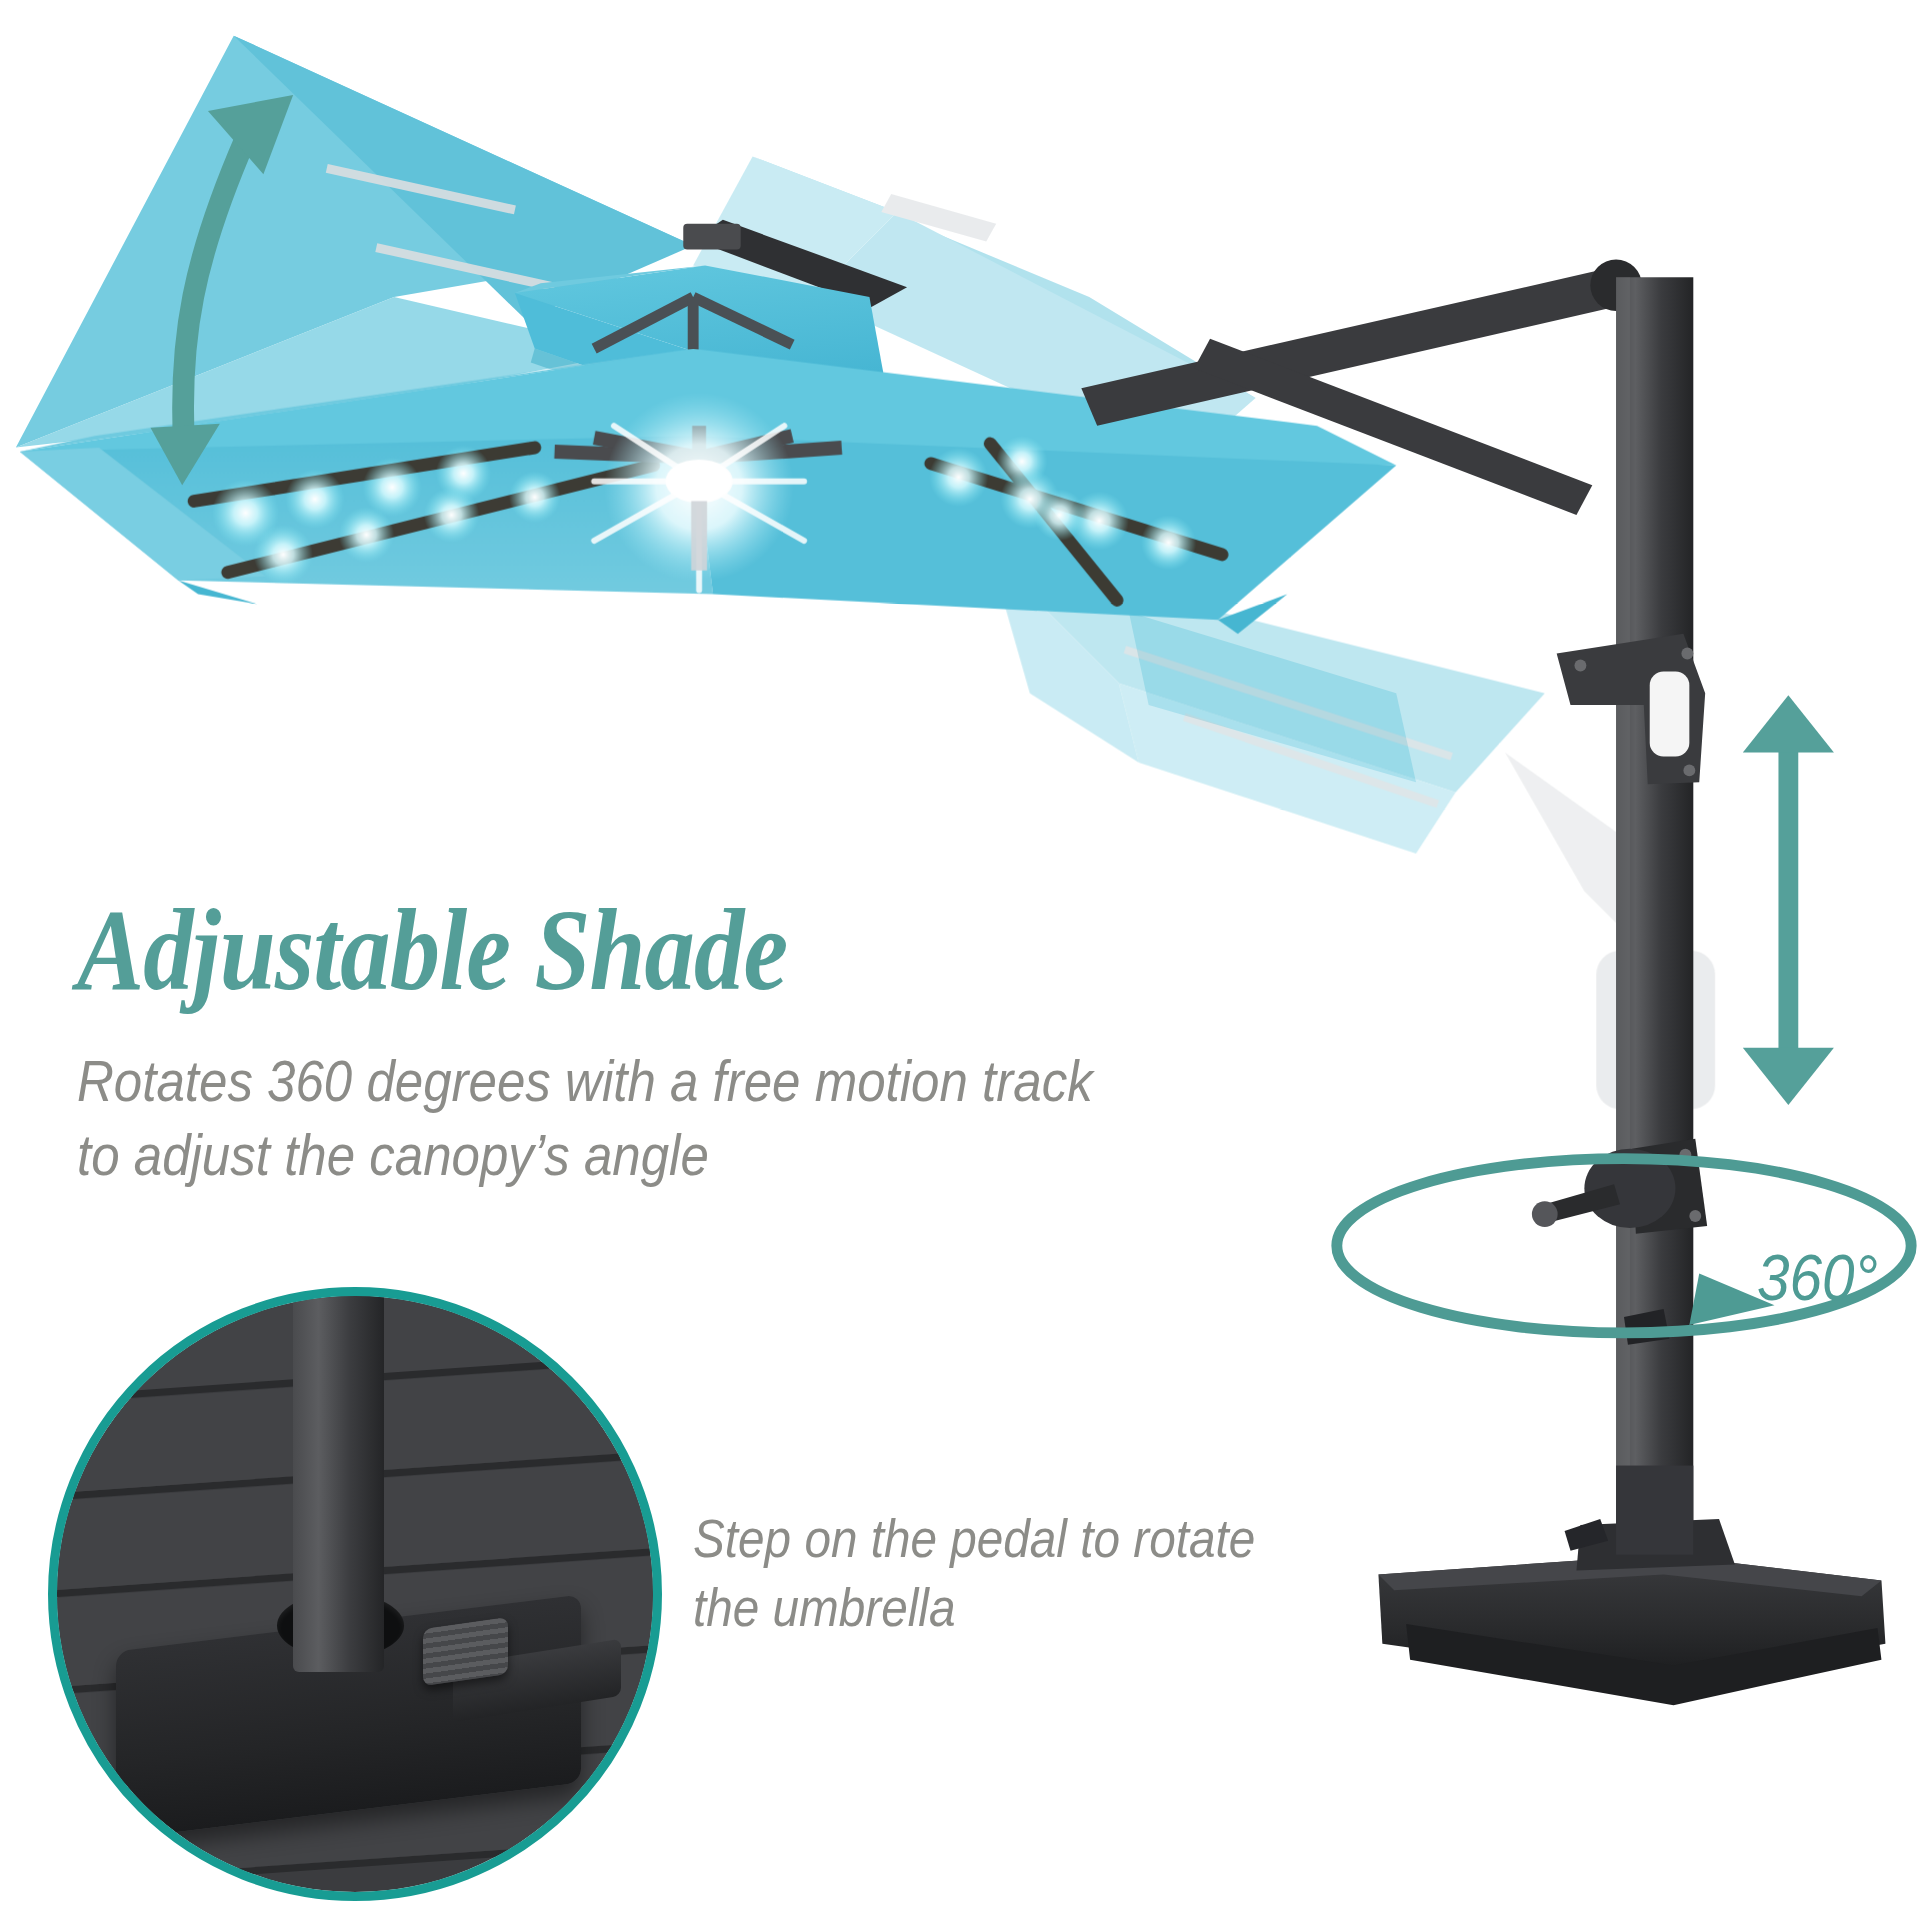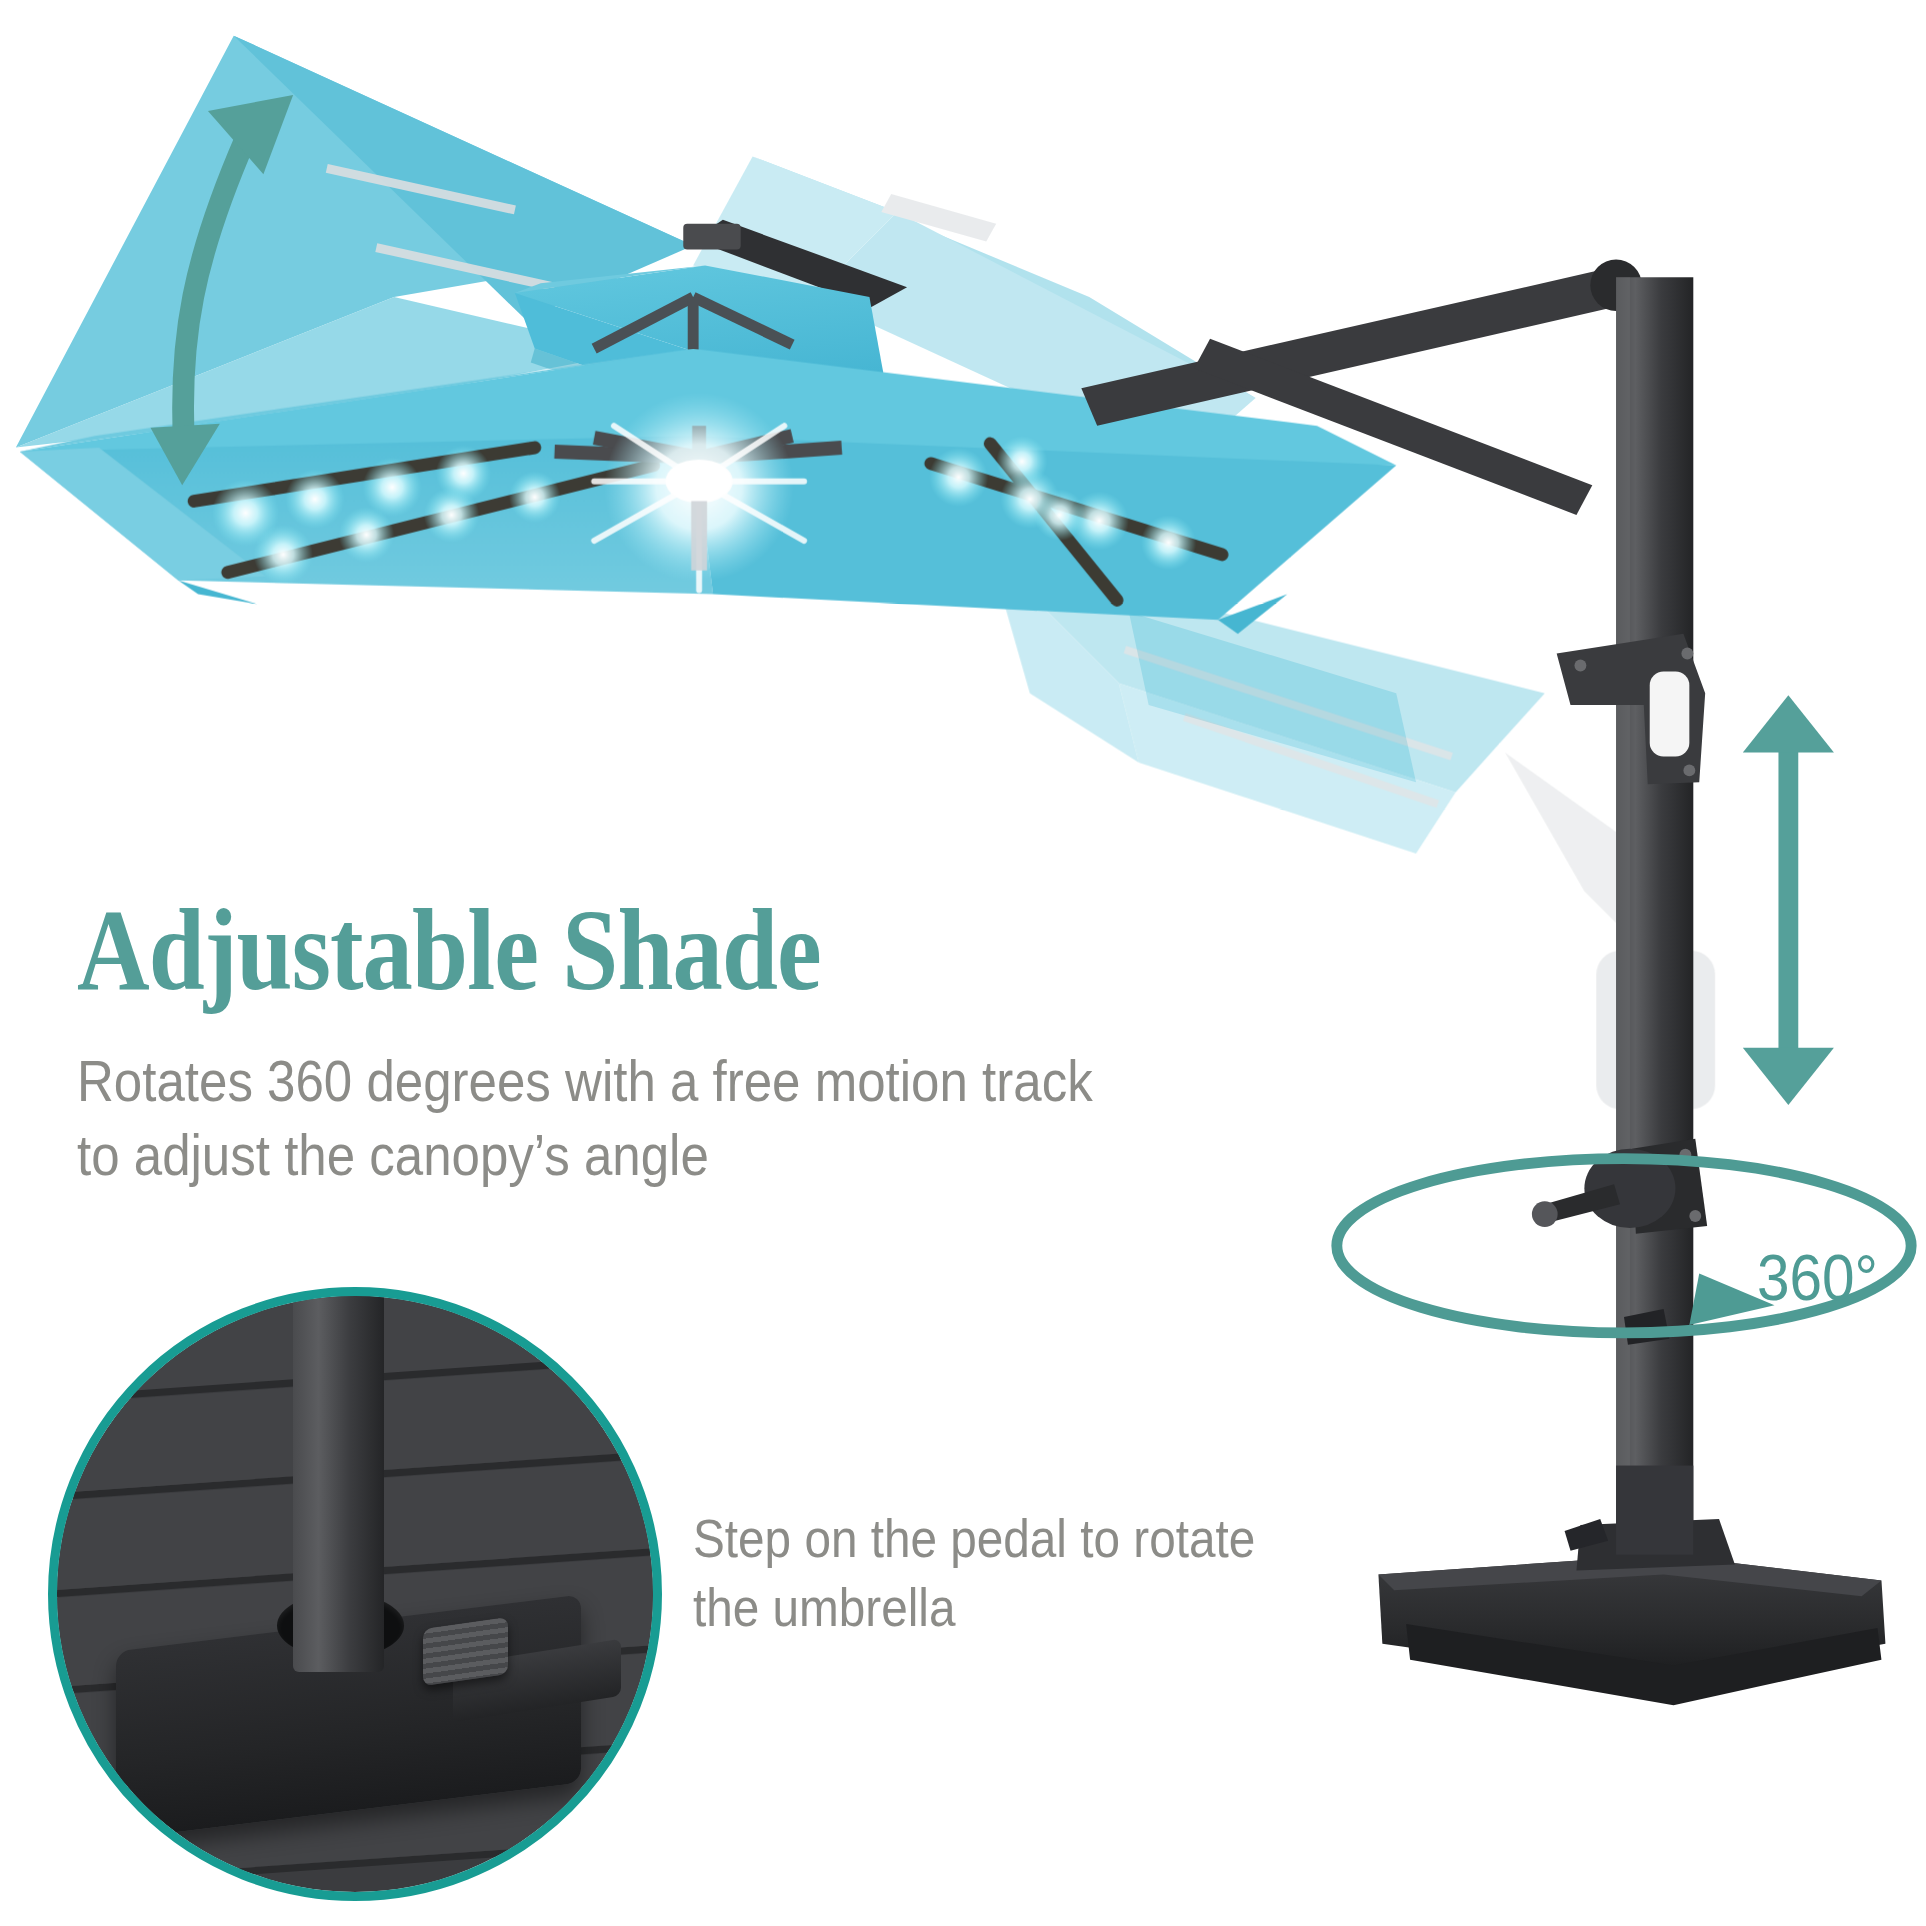--- a/index.html
+++ b/index.html
@@ -1,17 +1,17 @@
 <!DOCTYPE html>
 <html><head>
 <meta charset="utf-8">
 <style>
   html,body{margin:0;padding:0;background:#fff;}
   body{width:1927px;height:1927px;overflow:hidden;font-family:"Liberation Sans",sans-serif;}
-  #stage{position:relative;width:1927px;height:1927px;background:#ffffff;overflow:hidden;}
+  #stage{position:relative;width:1927px;height:1927px;background:#ffffff;overflow:hidden;font-style:italic;}
 
   
   .headline{
     position:absolute;left:77px;top:891px;
     font-family:"Liberation Serif",serif;
     font-size:117px;line-height:1.0;font-weight:700;
     letter-spacing:-1px;color:#549E98;
     transform:scaleX(.86);transform-origin:left center;white-space:nowrap;
   }
   .subtitle{

